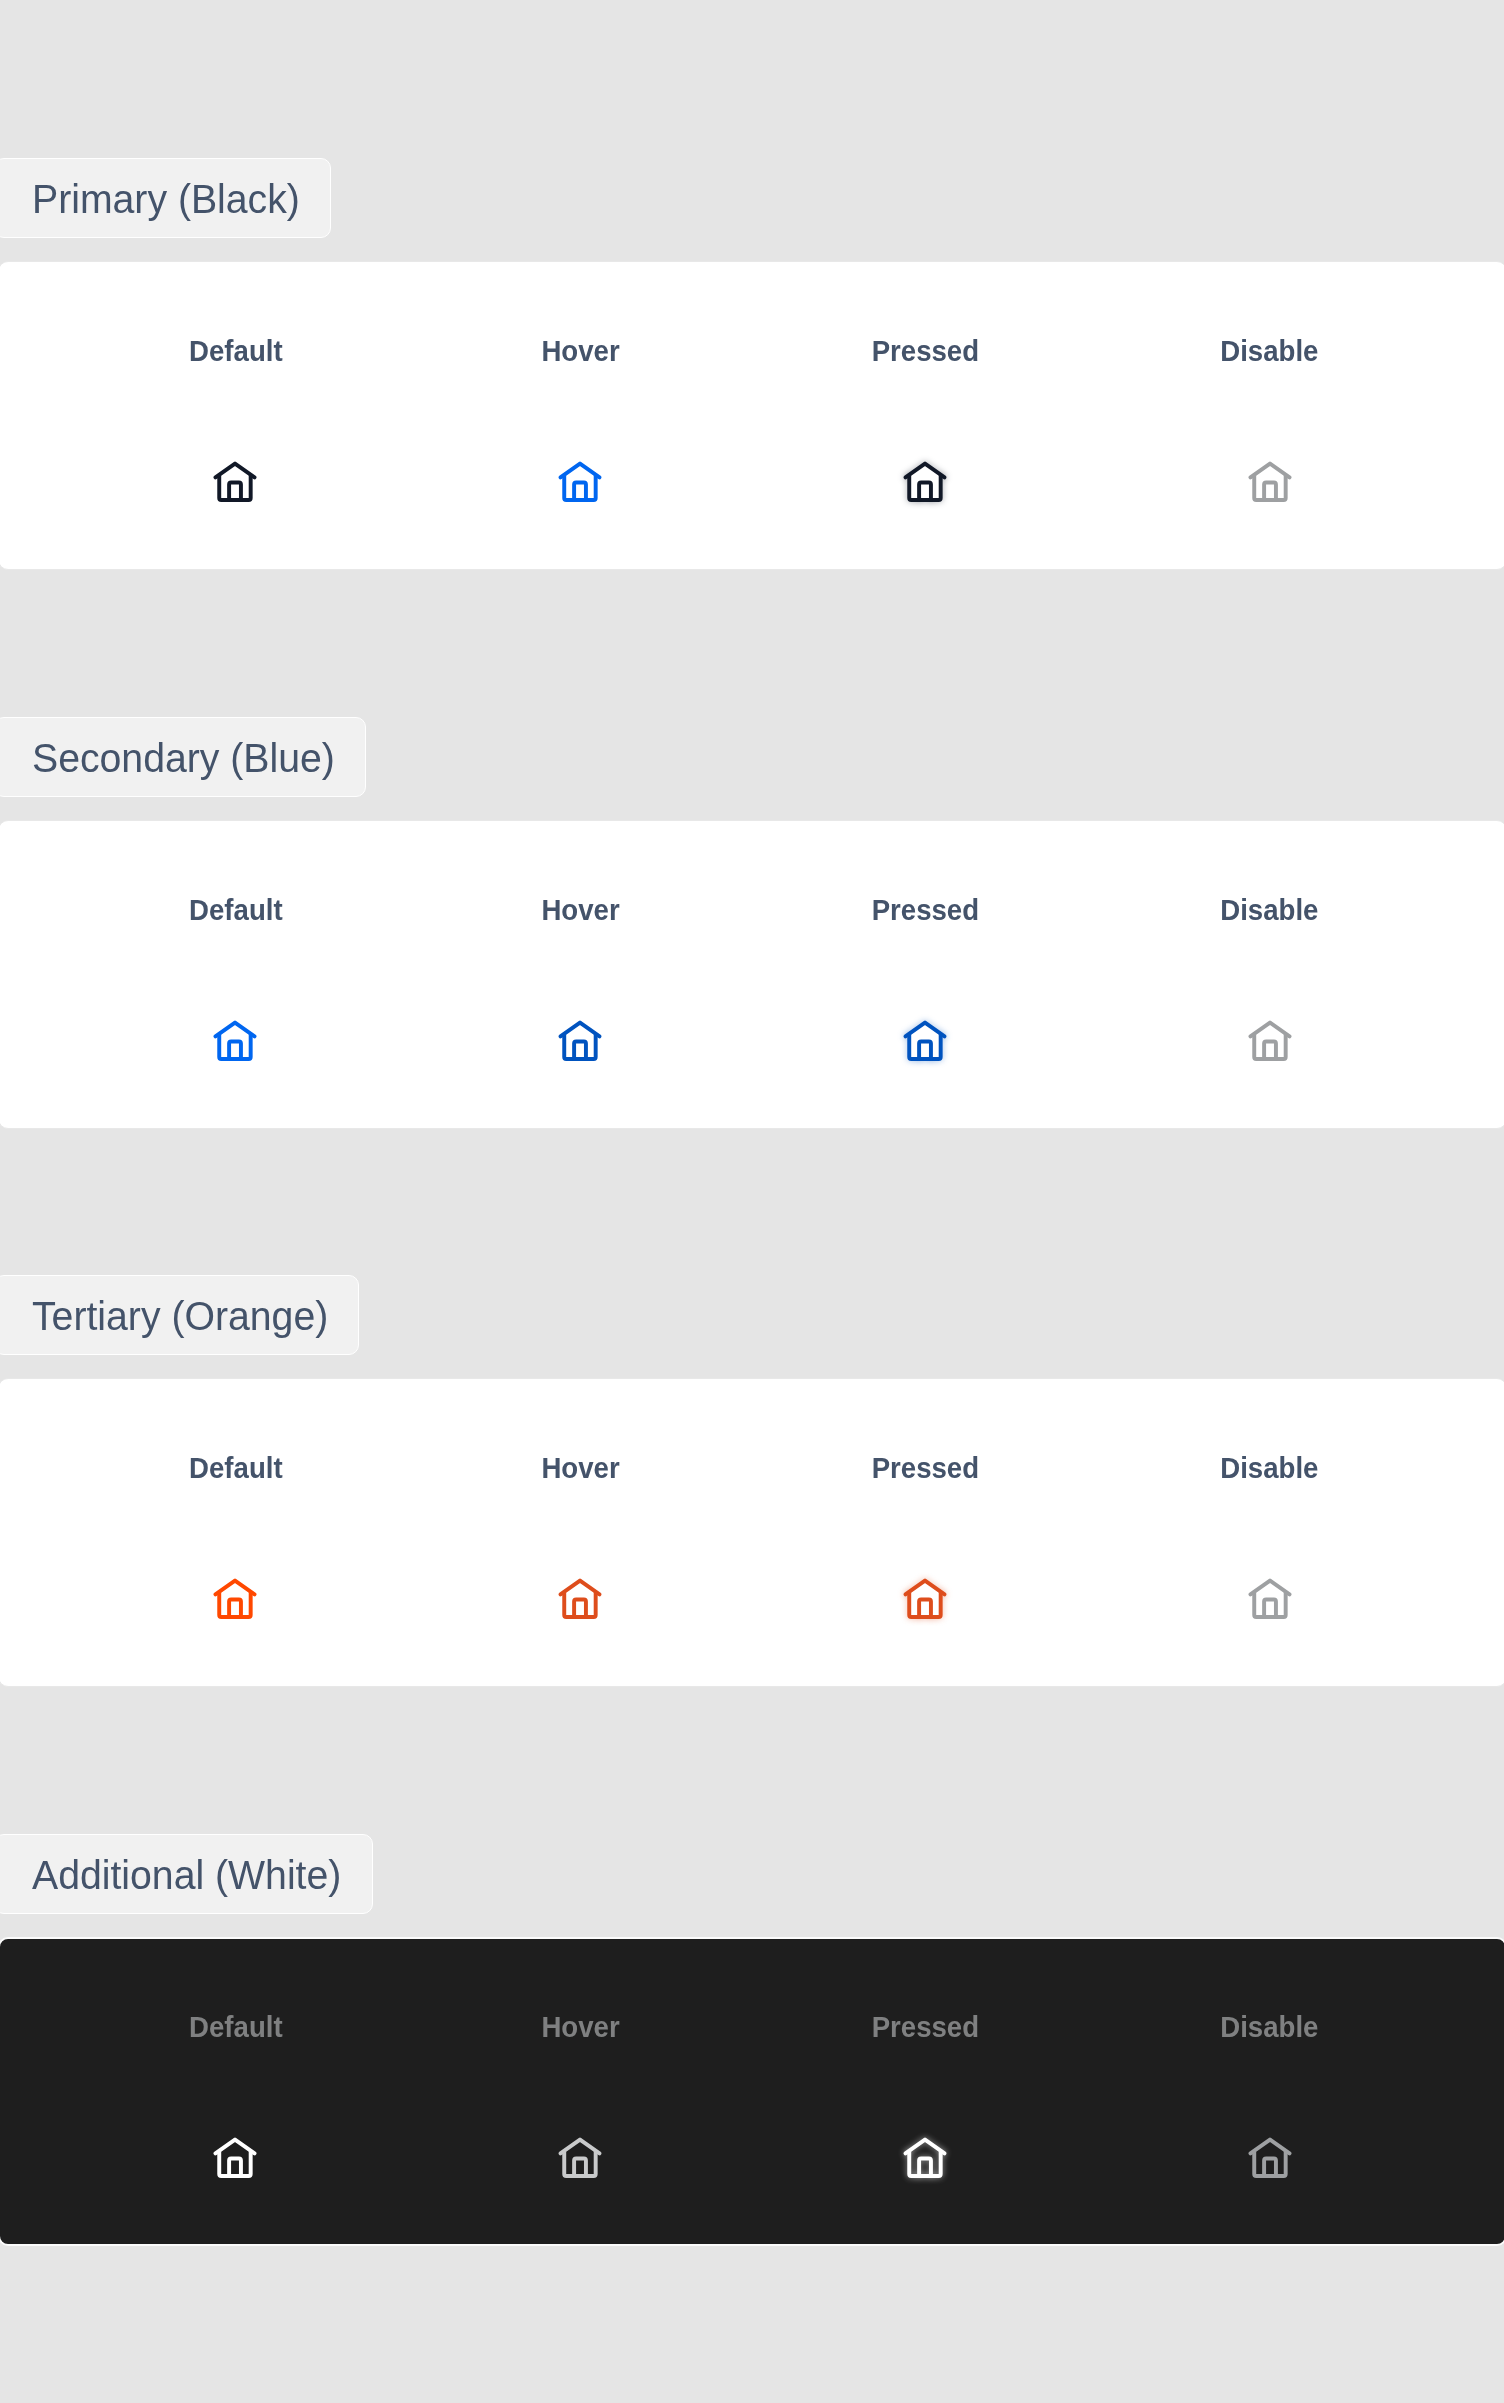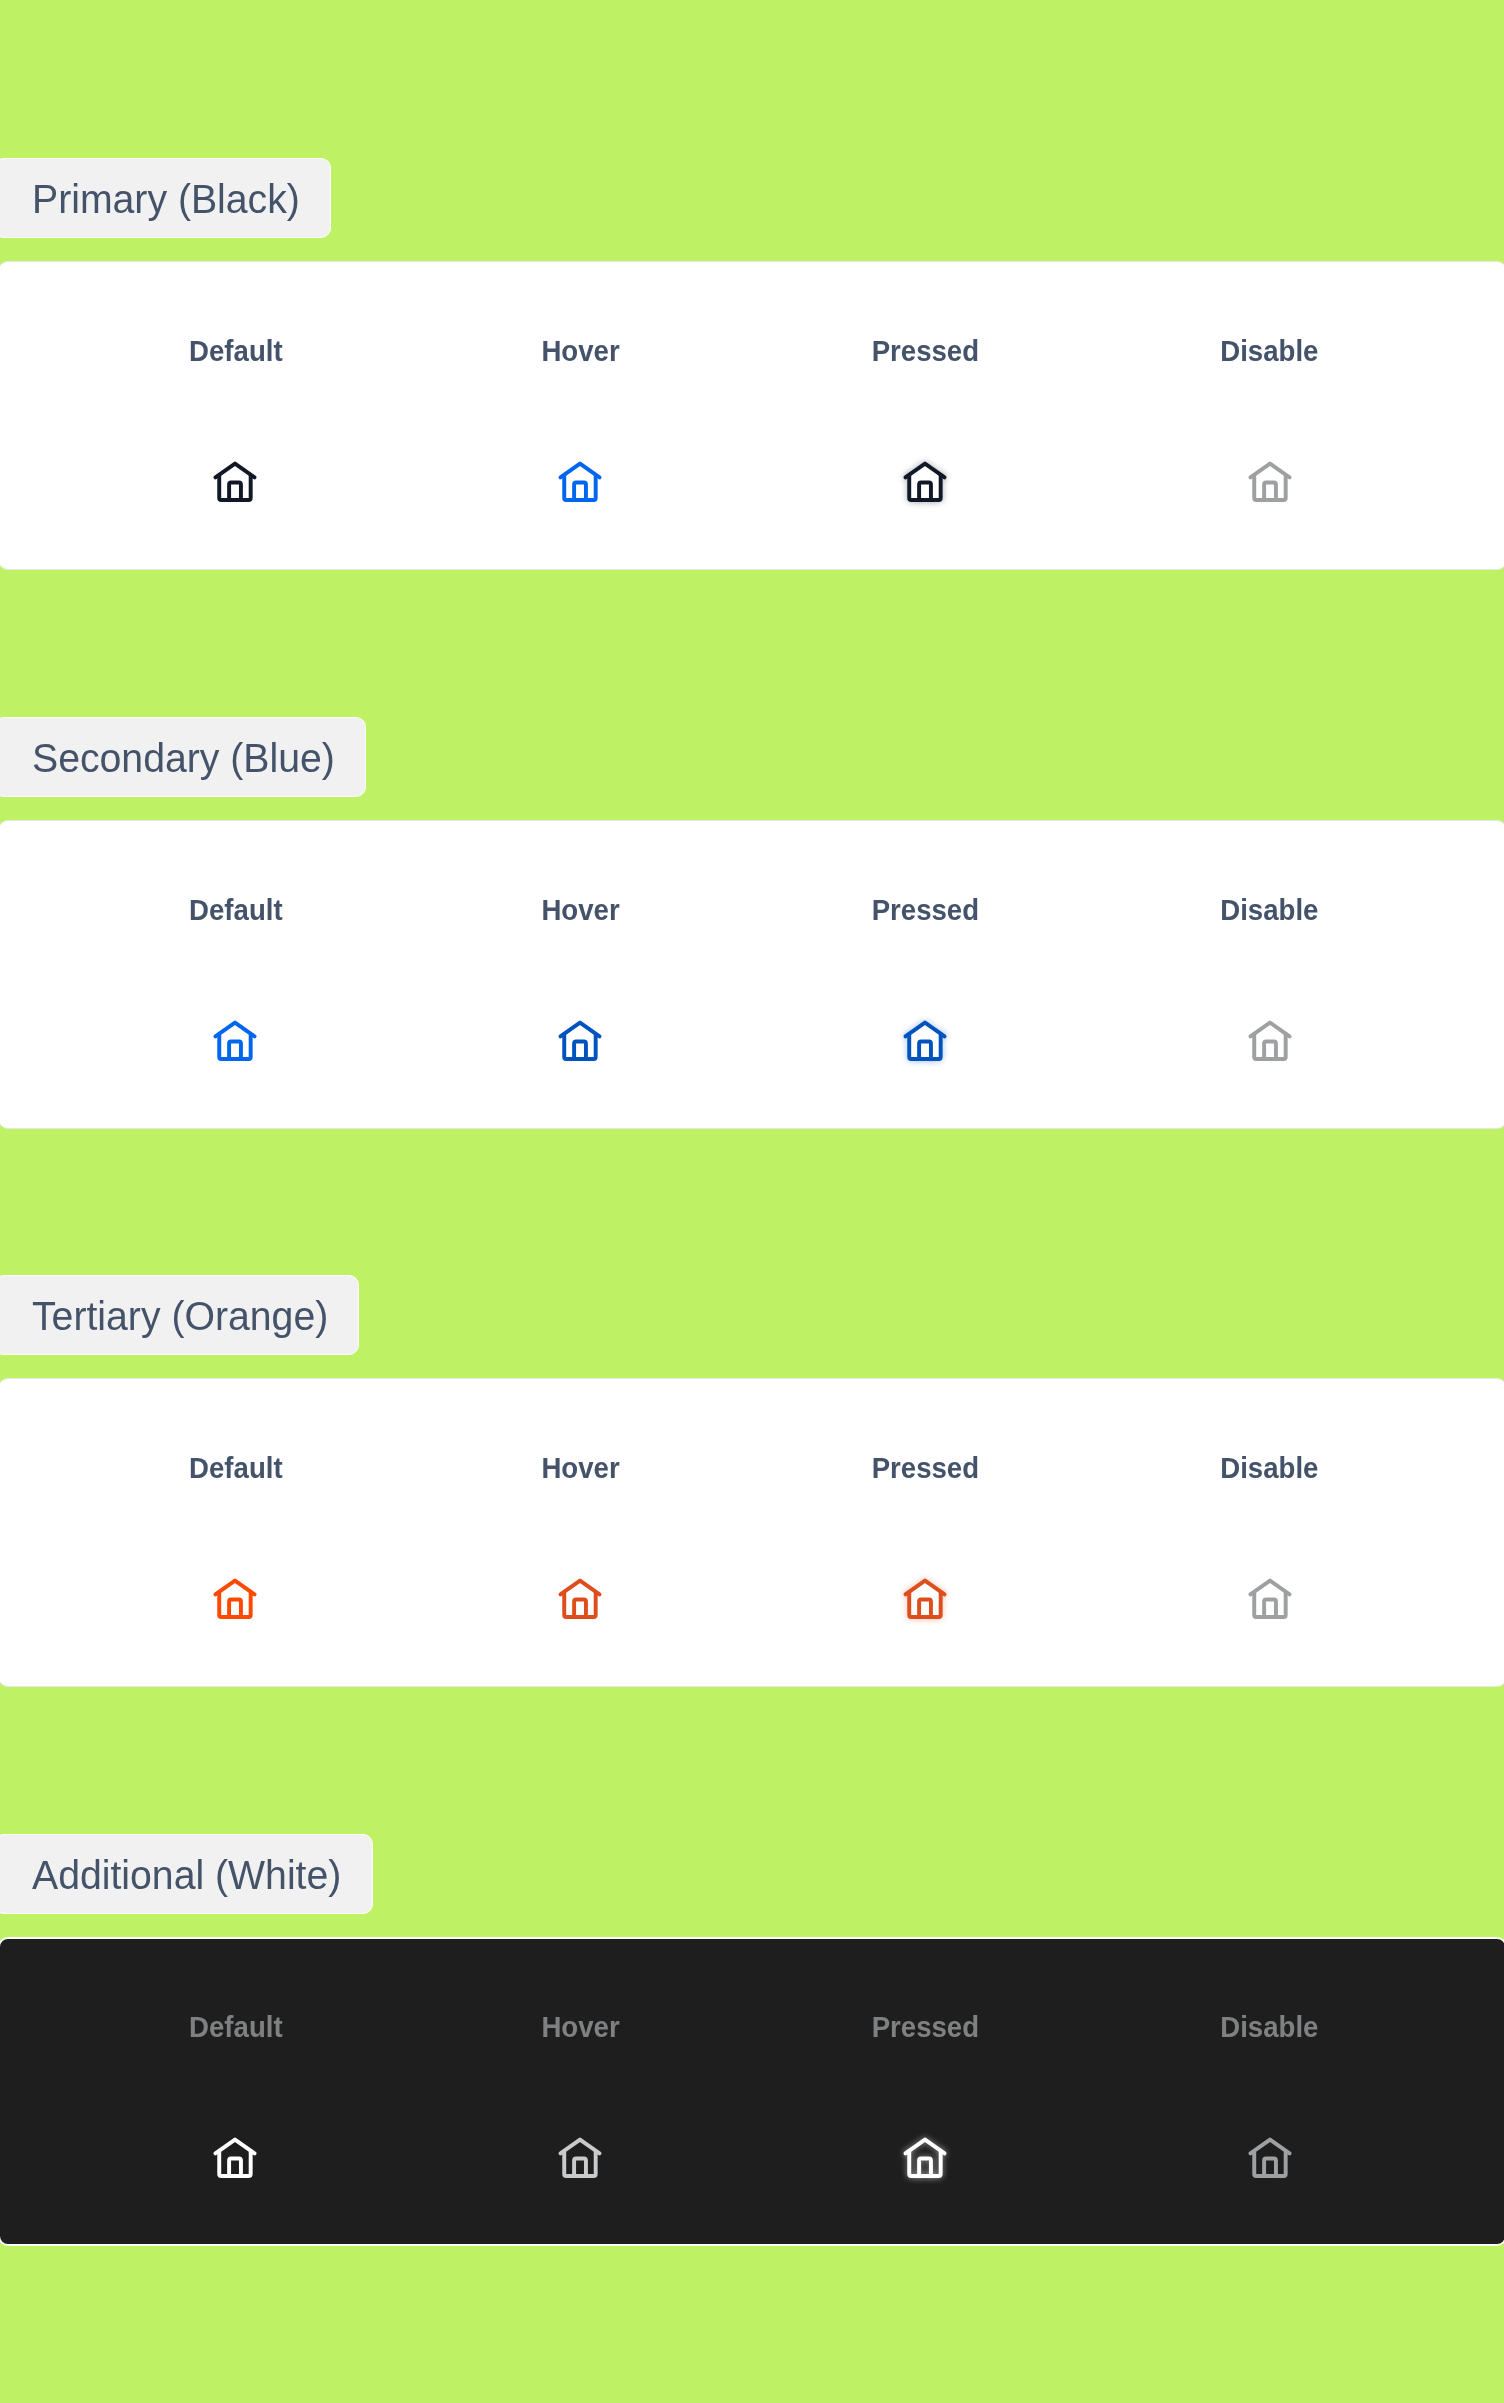--- a/index.html
+++ b/index.html
@@ -1,20 +1,20 @@
 <!DOCTYPE html>
 <html><head>
 <meta charset="utf-8">
 <title>Icon Button States</title>
 <style>
   html,body{margin:0;padding:0;}
   body{width:1505px;height:2404px;background:#000;
        font-family:"Liberation Sans",sans-serif;overflow:hidden;
        -webkit-font-smoothing:antialiased;}
-  .page{position:relative;width:1505px;height:2404px;background:#bef264;overflow:hidden;}
+  .page{position:relative;width:1505px;height:2404px;background:#e5e5e5;overflow:hidden;}
 
   .section{position:absolute;left:0;width:1505px;}
 
   .pill{position:absolute;left:-6px;top:0px;height:80px;box-sizing:border-box;
         display:flex;align-items:center;
         background:#f1f1f1;border:1.1px solid #ffffff;border-radius:10px;
         padding:2.2px 30px 0 37px;
         color:#44536a;font-size:40px;font-weight:400;line-height:1;}
   .pill span{display:inline-block;transform:scaleX(0.98);transform-origin:left center;}
 

